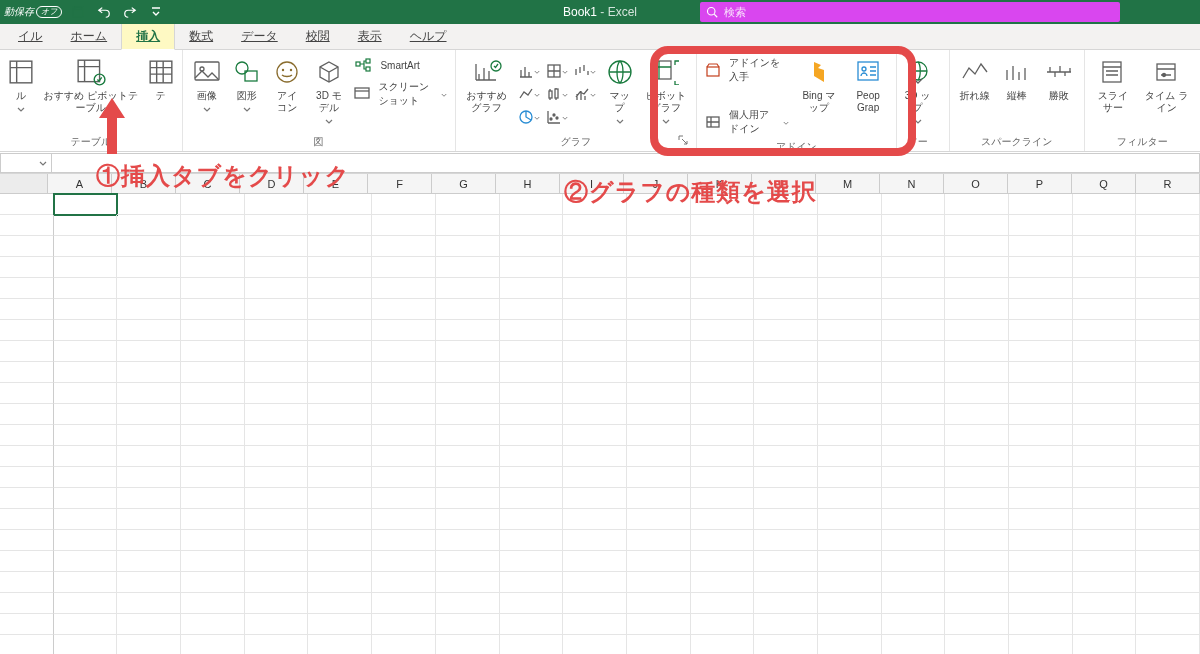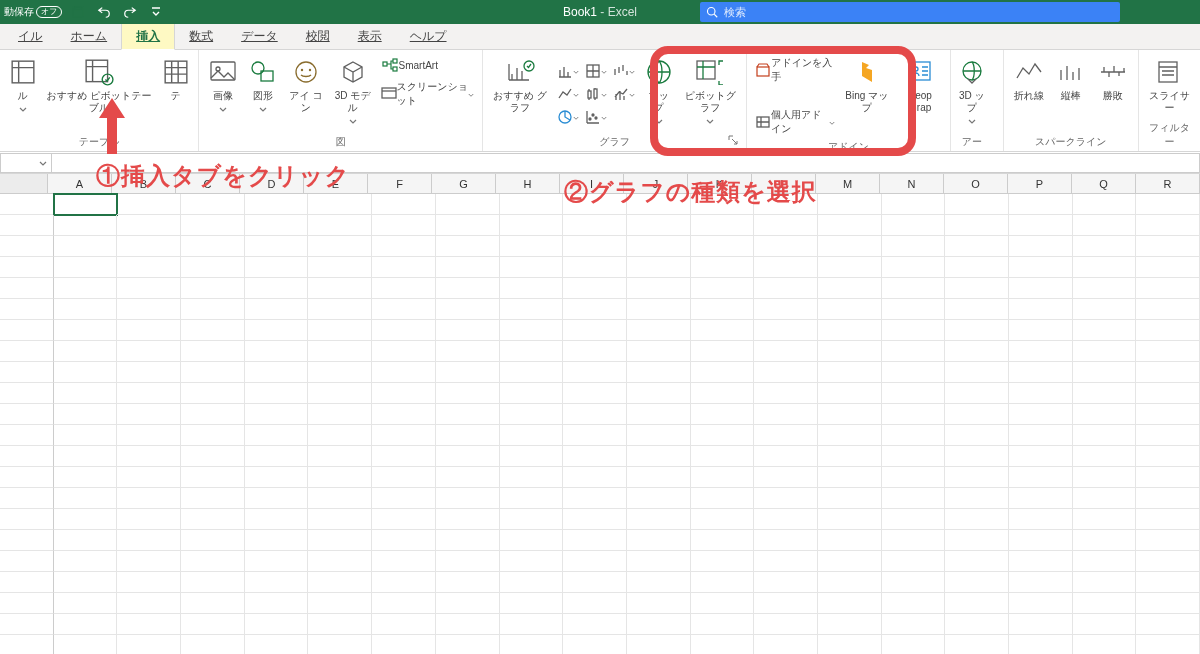--- a/index.html
+++ b/index.html
@@ -1,27 +1,27 @@
 <!DOCTYPE html>
 <html><head>
 <meta charset="utf-8">
 <style>
 * { margin: 0; padding: 0; box-sizing: border-box; font-family: "Yu Gothic UI", "Meiryo", sans-serif; }
 body { background: #fff; font-size: 11px; color: #333; overflow: hidden; width: 1200px; height: 654px; position: relative; }
 
 
 .titlebar { height: 24px; background: #217346; display: flex; align-items: center; color: #fff; position: relative; }
-.titlebar-left { display: flex; align-items: center; padding-left: 4px; gap: 6px; }
+.titlebar-left { display: flex; align-items: center; padding-left: 4px; gap: 6px; font-style: italic; }
 .autosave-pill { display: flex; align-items: center; font-size: 10px; gap: 2px; }
 .pill { border: 1px solid #fff; border-radius: 8px; font-size: 8px; padding: 0 4px; height: 12px; line-height: 10px; }
 .qat-icon { width: 20px; height: 20px; display: flex; align-items: center; justify-content: center; cursor: pointer; }
 .qat-icon svg { stroke: #fff; fill: none; }
 .title-center { position: absolute; left: 50%; transform: translateX(-50%); font-size: 12px; }
 .title-center .dim { opacity: .8; }
-.search-wrap { position: absolute; left: 700px; display: flex; align-items: center; gap: 6px; background: #3b82f6; border-radius: 2px; padding: 2px 6px; width: 420px; height: 20px; }
+.search-wrap { position: absolute; left: 700px; display: flex; align-items: center; gap: 6px; background: #d946ef; border-radius: 2px; padding: 2px 6px; width: 420px; height: 20px; }
 .search-wrap svg { stroke: #fff; }
 .search-wrap input { background: transparent; border: none; color: #fff; outline: none; font-size: 11px; flex: 1; }
 .search-wrap input::placeholder { color: rgba(255,255,255,.85); }
 
 
 .tabbar { height: 26px; background: #f3f2f1; display: flex; align-items: flex-end; padding-left: 4px; border-bottom: 1px solid #d6d6d6; }
 .tab { padding: 4px 14px; font-size: 12px; color: #444; cursor: pointer; text-decoration: underline; }
 .tab.active { background: #fef9c3; border: 1px solid #d6d6d6; border-bottom: 1px solid #fff; font-weight: 600; color: #217346; margin-bottom: -1px; }
 
 
@@ -30,21 +30,21 @@
 .group-body { flex: 1; display: flex; align-items: flex-start; gap: 4px; }
 .group-label { text-align: center; font-size: 10px; color: #666; padding: 2px 0 0; position: relative; }
 .group-label .dd { position: absolute; right: 2px; top: 2px; width: 10px; height: 10px; cursor: pointer; }
 .group-label .dd svg { stroke: #777; }
 .rbtn { display: flex; flex-direction: column; align-items: center; justify-content: flex-start; padding: 2px 3px; cursor: pointer; min-width: 36px; }
 .rbtn .ic { width: 32px; height: 32px; display: flex; align-items: center; justify-content: center; }
 .rbtn .lbl { font-size: 10px; color: #444; text-align: center; line-height: 12px; margin-top: 2px; }
 .rbtn .caret { margin-top: 1px; }
 .caret svg, .caret-inline svg { stroke: #777; }
 .stack { display: flex; flex-direction: column; gap: 2px; }
-.hrow { display: flex; align-items: center; gap: 0; padding: 2px 2px; cursor: pointer; }
+.hrow { display: flex; align-items: center; gap: 8px; padding: 2px 2px; cursor: pointer; }
 .hrow .ic-sm { width: 18px; height: 18px; display: flex; align-items: center; justify-content: center; }
 .hrow .lbl-sm { font-size: 10px; color: #444; }
 .mini-grid { display: grid; grid-template-columns: repeat(3, 22px); grid-auto-rows: 22px; gap: 1px 6px; }
 .mini-cell { display: flex; align-items: center; cursor: pointer; }
 .mini-cell .ic-sm { width: 18px; height: 18px; display: flex; align-items: center; justify-content: center; }
 
 svg.ico { stroke: #217346; fill: none; stroke-width: 1.3; }
 svg.ico-grey { stroke: #606060; fill: none; stroke-width: 1.3; }
 
 
@@ -485,20 +485,31 @@
     <div class="group-body">
       <div class="rbtn">
         <span class="ic">
             <svg class="ico-grey" width="26" height="26" viewBox="0 0 26 26">
               <rect x="3" y="3" width="18" height="20"></rect>
               <path d="M3 8h18M6 12h12M6 16h12"></path>
             </svg>
           </span>
         <span class="lbl">スライサー</span>
       </div>
+      <div class="rbtn">
+        <span class="ic">
+            <svg class="ico-grey" width="26" height="26" viewBox="0 0 26 26">
+              <rect x="3" y="5" width="18" height="16"></rect>
+              <path d="M3 10h18M7 16h10"></path>
+              <circle cx="10" cy="16" r="1.5" fill="#606060"></circle>
+            </svg>
+          </span>
+        <span class="lbl">タイム
+ライン</span>
+      </div>
     </div>
     <div class="group-label">フィルター</div>
   </div>
 
 </div>
 
 <div class="formulabar">
   <div class="namebox">
     <span class="caret"><svg width="8" height="6" viewBox="0 0 8 6" fill="none" stroke-width="1.2">
           <path d="M1 1l3 3 3-3"></path>

